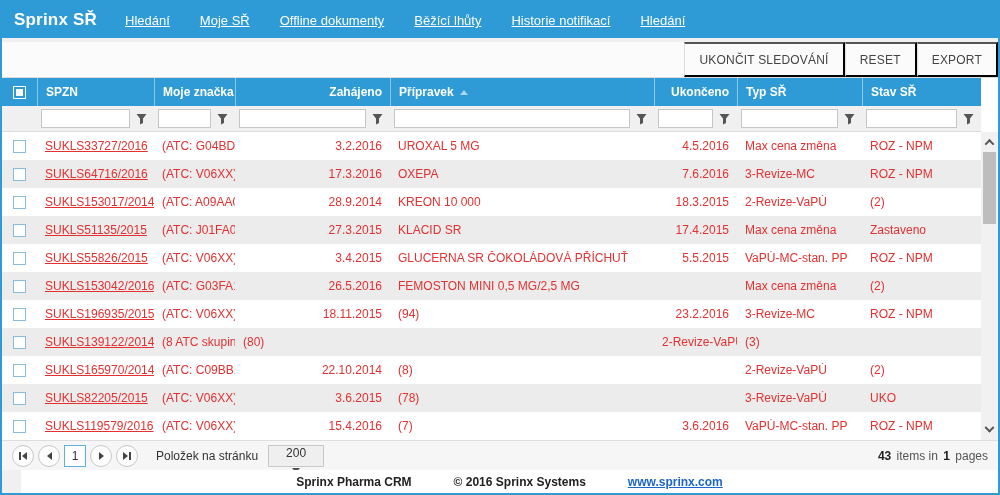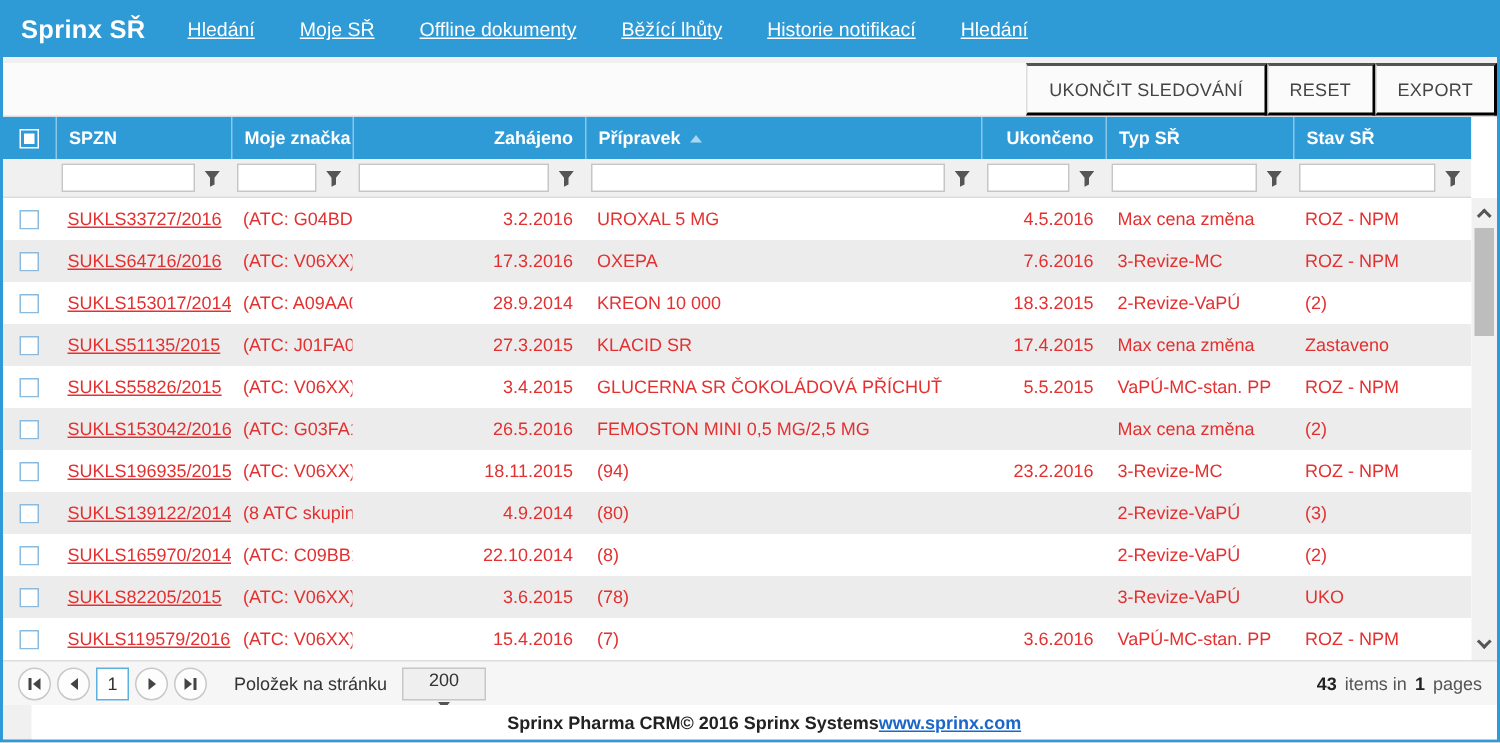--- a/index.html
+++ b/index.html
@@ -108,21 +108,21 @@
     margin-left:6px; height:22px; min-width:56px; background:#efefef; border:1px solid #c8c8c8;
     display:flex; align-items:center; justify-content:space-between; padding:0 6px; cursor:pointer; gap:8px;flex-direction:column;
   }
   .dd-arrow { width:0; height:0; border-left:4px solid transparent; border-right:4px solid transparent; border-top:5px solid #555; }
   .pager-summary { margin-left:auto; color:#555; }
   .pager-summary .b { font-weight:bold; color:#222; margin:0 2px; }
 
   
   .footer {
     flex:1 1 auto; background:#fff; display:flex; align-items:center; justify-content:center;
-    font-size:12px; color:#222;margin-left:19px;
+    gap:42px; font-size:12px; color:#222;margin-left:19px;
   }
   .footer .fb { font-weight:bold; }
   .footer a { color:#1a66c9; text-decoration:underline; font-weight:bold; cursor:pointer;text-align:right; }
 </style>
 </head>
 <body>
 
 <div class="app">
 
   <div class="nav">
@@ -316,21 +316,20 @@
     <div class="cell">3-Revize-MC</div>
     <div class="cell">ROZ - NPM</div>
   </div>
 
   <div class="grid-row body-row">
     <div class="cell c-check">
               <span class="row-checkbox"></span>
             </div>
     <a class="cell spzn-link">SUKLS139122/2014</a>
     <div class="cell">(8 ATC skupin)</div>
-    <div class="cell right">4.9.2014</div>
     <div class="cell">(80)</div>
     <div class="cell right"></div>
     <div class="cell">2-Revize-VaPÚ</div>
     <div class="cell">(3)</div>
   </div>
 
   <div class="grid-row body-row">
     <div class="cell c-check">
               <span class="row-checkbox"></span>
             </div>

